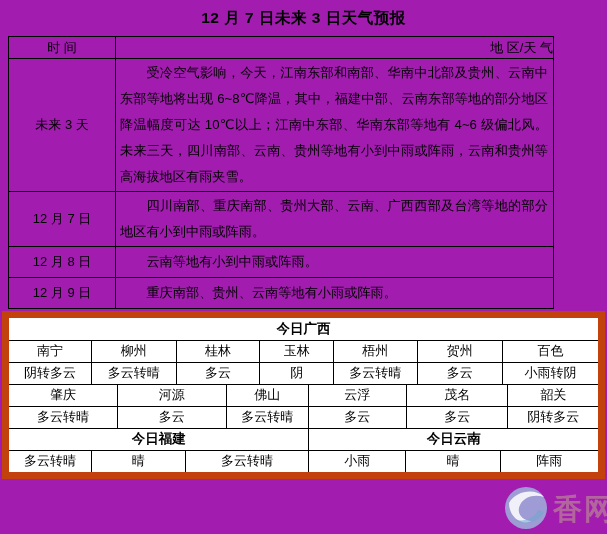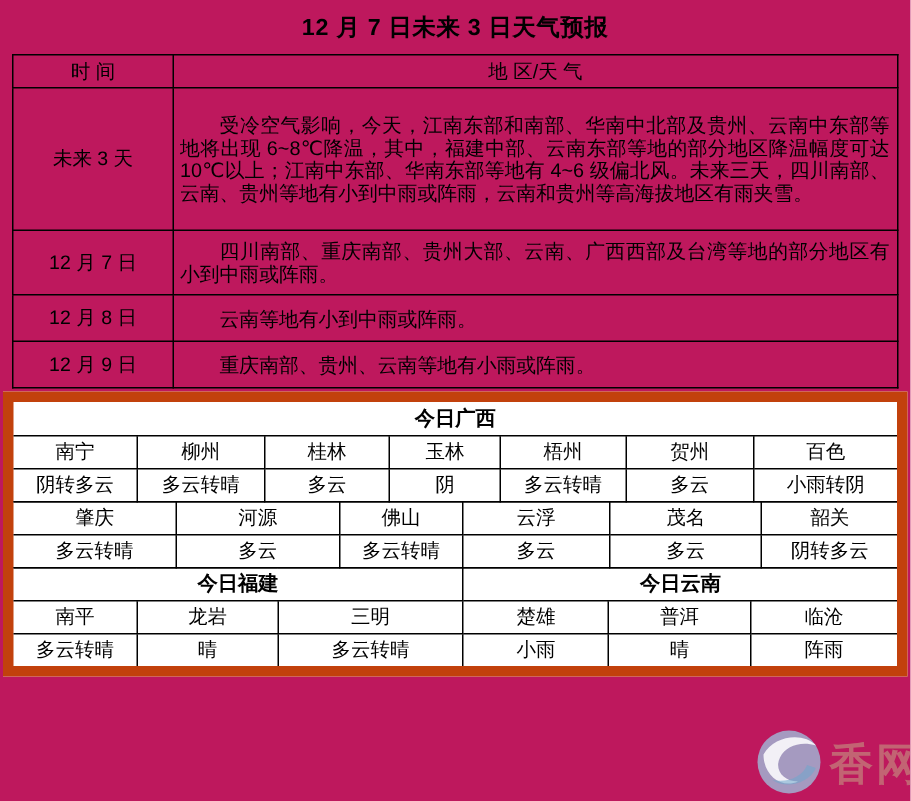--- a/index.html
+++ b/index.html
@@ -1,21 +1,21 @@
 <!DOCTYPE html>
 <html><head>
 <meta charset="utf-8">
 <style>
   * { box-sizing: border-box; }
   html, body { margin: 0; padding: 0; background: #ffffff; }
   .page {
     position: relative;
     width: 607px;
     height: 534px;
-    background: #be185d;
+    background: #a21caf;
     font-family: "Liberation Sans", "DejaVu Sans", sans-serif;
     color: #000000;
     overflow: hidden;
   }
   .page-title {
     margin: 8px 0 7px 0;
     text-align: center;
     font-size: 15.5px;
     font-weight: bold;
     letter-spacing: 0.5px;
@@ -28,41 +28,41 @@
   td {
     border: 1px solid #000000;
     font-size: 13px;
     color: #000000;
     overflow: hidden;
     padding: 0;
   }
   
   .forecast-table {
     margin-left: 8px;
-    width: 591px;
+    width: 546px;
   }
   .forecast-table tr.hdr   { height: 22px; }
   .forecast-table tr.r-3d  { height: 95px; }
   .forecast-table tr.r-d7  { height: 43px; margin-left: 40px; }
   .forecast-table tr.r-d8  { height: 31px; }
   .forecast-table tr.r-d9  { height: 31px; }
   .time-cell {
     text-align: center;
     vertical-align: middle;
     font-size: 13px;
   }
   .region-hdr {
-    text-align: center;
+    text-align: right;
     vertical-align: middle;
     font-size: 13px;
   }
   .desc-cell {
     vertical-align: middle;
     padding: 1px 5px 1px 4px;
-    line-height: 15px;
+    line-height: 26px;
     font-size: 13.2px;
     text-align: justify;
   }
   .desc-cell .para { text-indent: 2em; margin: 0; }
   
   .city-block {
     position: relative;
     margin: 2px 0 0 2px;
     width: 603px;
     border: 7px solid #c2410c;
@@ -221,28 +221,20 @@
           <col style="width:15.9%">
           <col style="width:21%">
           <col style="width:16.5%">
           <col style="width:16%">
           <col>
       </colgroup>
       <tbody>
           <tr>
         <td class="tbl-title" colspan="3">今日福建</td>
         <td class="tbl-title" colspan="3">今日云南</td>
-      </tr>
-      <tr>
-        <td>南平</td>
-        <td>龙岩</td>
-        <td>三明</td>
-        <td>楚雄</td>
-        <td>普洱</td>
-        <td>临沧</td>
       </tr>
       <tr>
         <td>多云转晴</td>
         <td>晴</td>
         <td>多云转晴</td>
         <td>小雨</td>
         <td>晴</td>
         <td>阵雨</td>
       </tr>
     </tbody>

